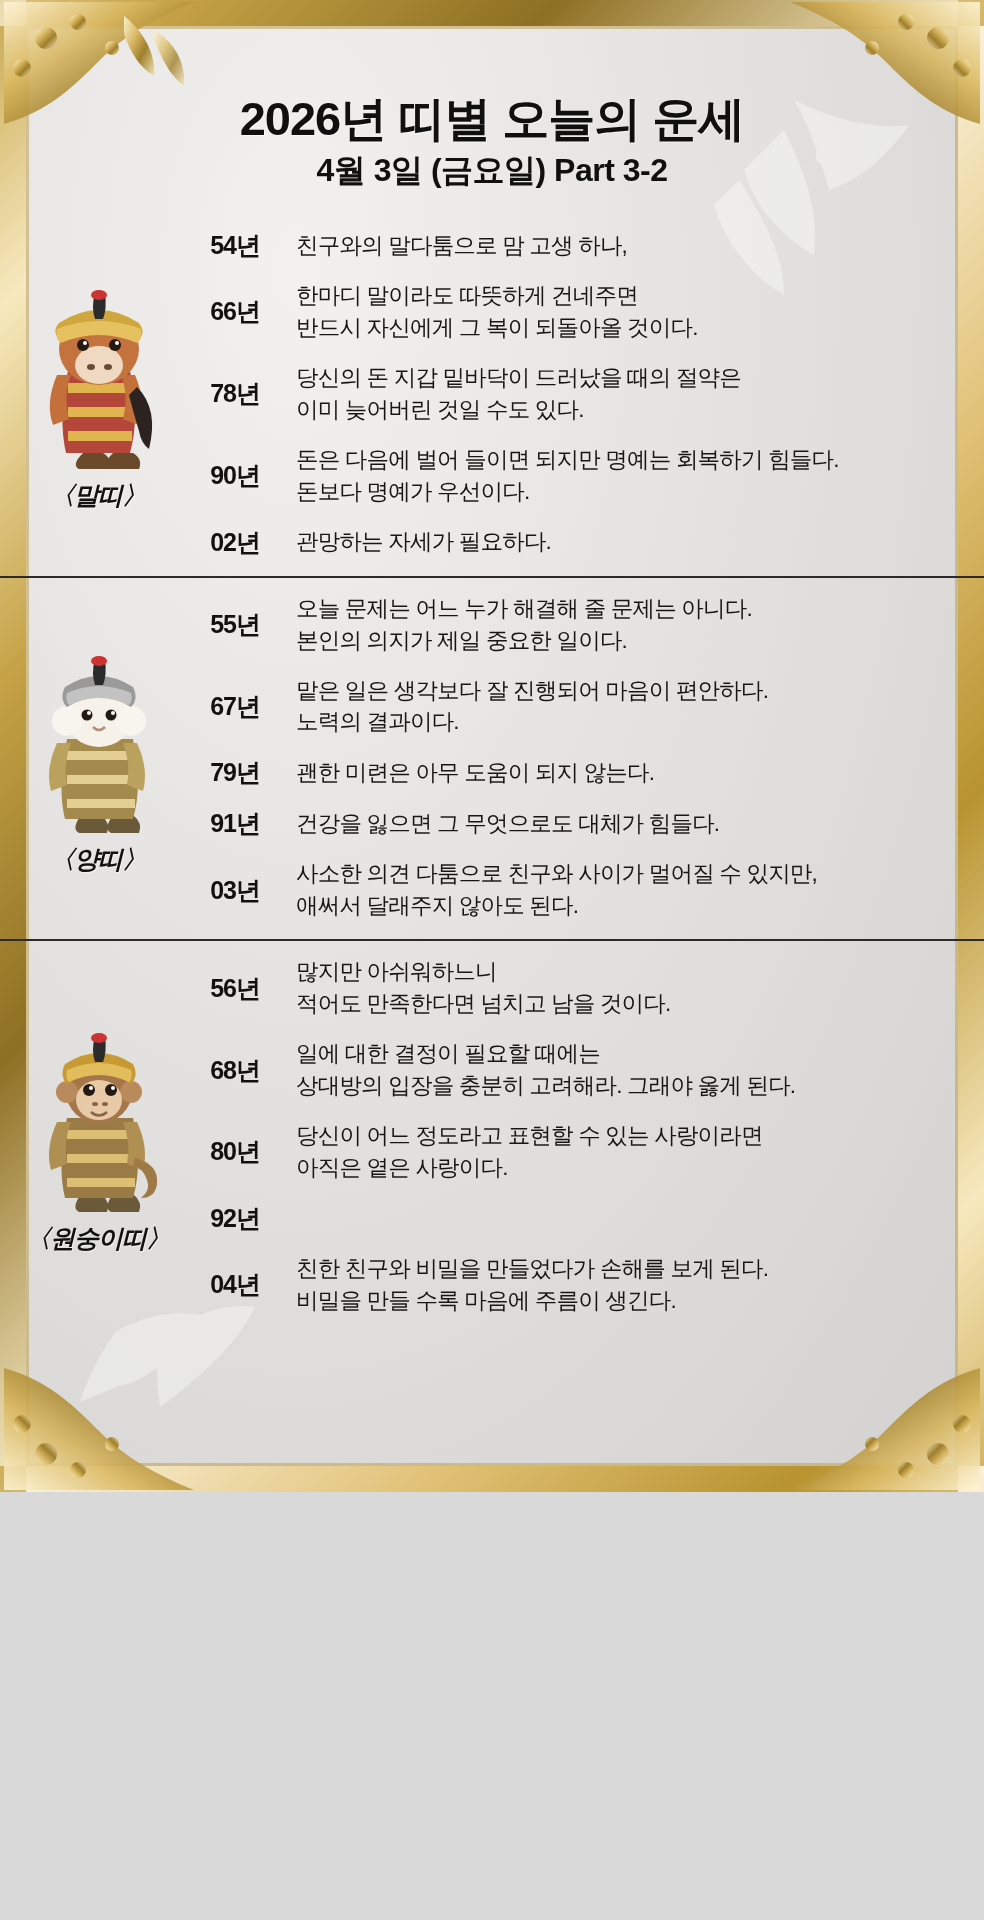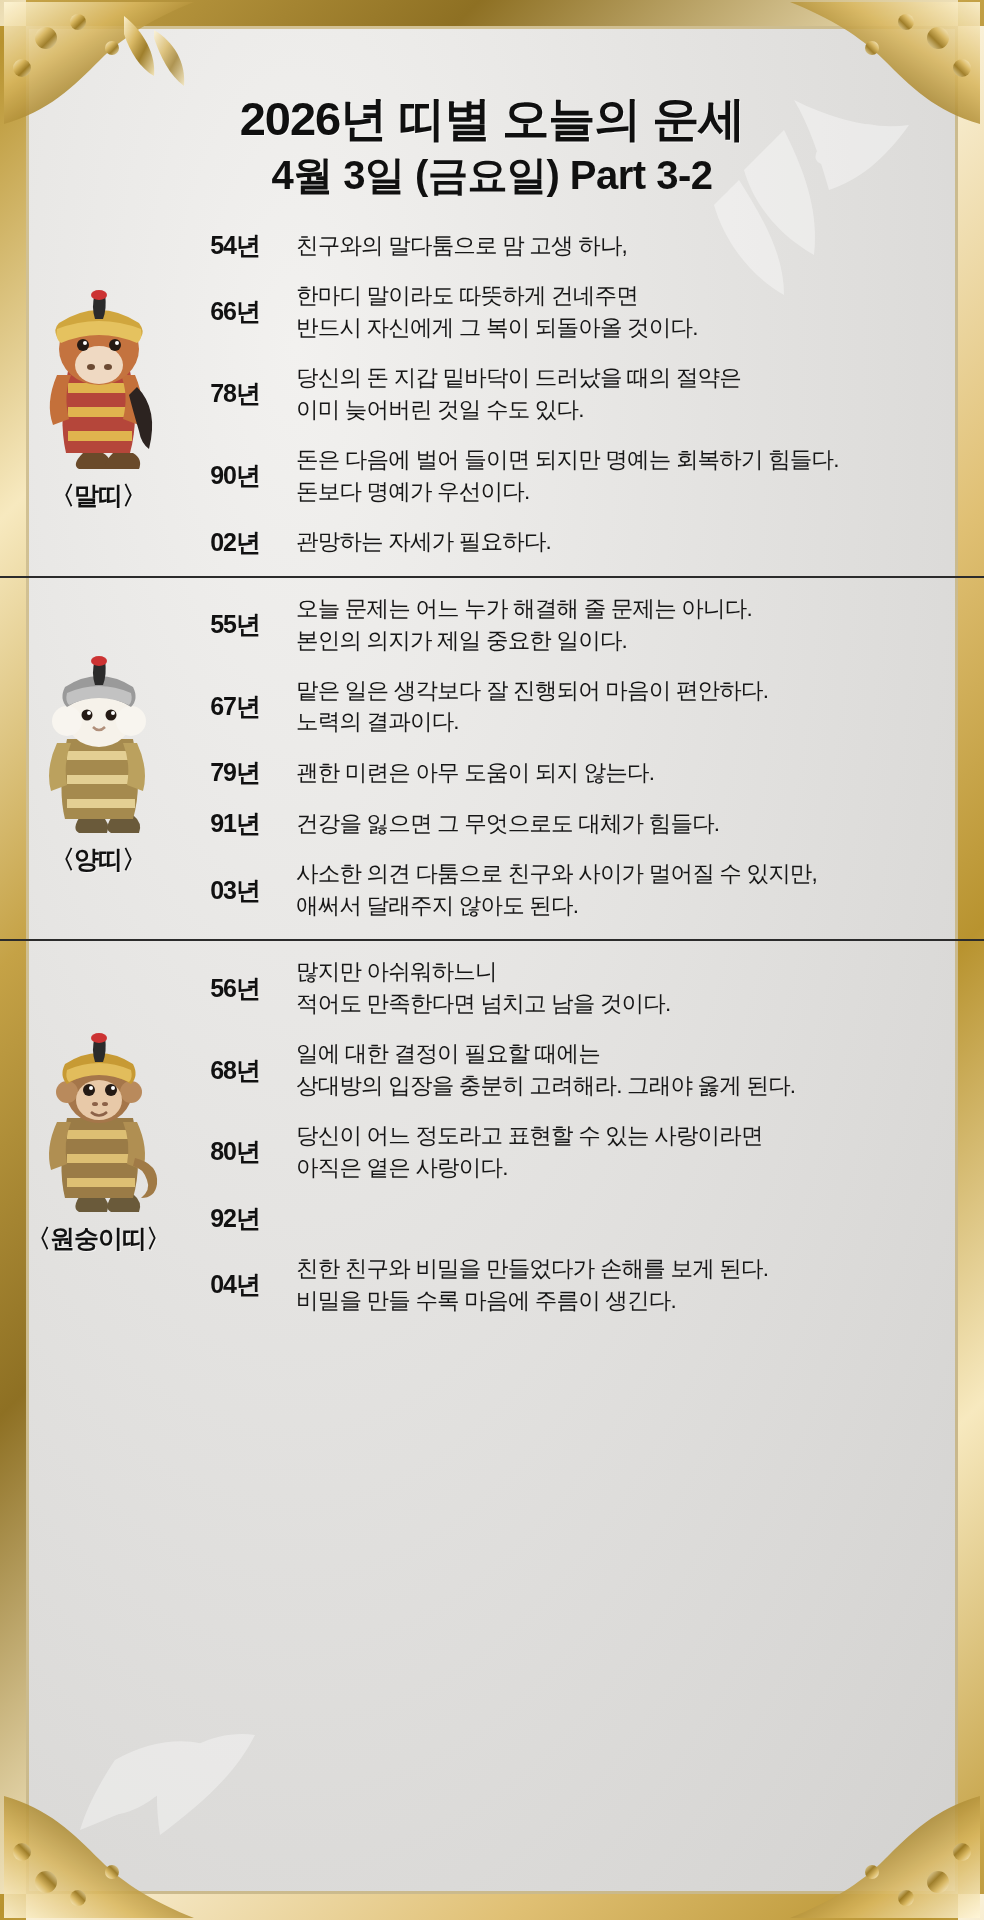--- a/index.html
+++ b/index.html
@@ -4,21 +4,21 @@
 <style>
   html,body{margin:0;padding:0;}
   body{
     width:984px;height:1920px;
     font-family:"Liberation Sans","DejaVu Sans",sans-serif;
     background:#d9d9d9;
     overflow:hidden;
   }
   .page{
     position:relative;
-    width:984px;height:1920px;
+    width:984px;height:1492px;
     background:
       radial-gradient(ellipse at 30% 18%, #f2f1ef 0%, #e3e2e0 45%, #d2d1cf 100%);
     overflow:hidden;
   }
   
   .frame-outer{
     position:absolute;inset:0;
     border:26px solid transparent;
     background:
       linear-gradient(135deg,#fbf3dc 0%,#e0c074 18%,#b8932f 33%,#f7e9bf 50%,#c5a246 66%,#8e7023 82%,#f3e6c0 100%);
@@ -49,32 +49,32 @@
   .header{
     position:absolute;left:0;right:0;top:92px;
     text-align:center;
   }
   .title-l1{
     font-size:47px;font-weight:bold;letter-spacing:-1px;color:#101010;
     line-height:1.16;
     text-shadow:1px 1px 0 rgba(255,255,255,.6);
   }
   .title-l2{
-    font-size:40px;font-weight:bold;letter-spacing:-.5px;color:#101010;
+    font-size:32px;font-weight:bold;letter-spacing:-.5px;color:#101010;
     line-height:1.2;margin-top:4px;
   }
 
   
   .sections{position:absolute;left:0;right:0;top:214px;}
   .section{position:relative;}
   .section + .section{border-top:2px solid #2b2b2b;}
   .sec-inner{display:flex;align-items:stretch;padding:6px 0 8px 0;}
   .mascot-col{
     width:196px;flex:0 0 196px;position:relative;
-    display:flex;flex-direction:column;align-items:center;justify-content:center;
+    display:flex;flex-direction:column;align-items:center;justify-content:center;font-style:italic;
   }
   .mascot{
     width:150px;height:190px;position:relative;margin-top:8px;
   }
   .sign-label{
     font-size:25px;font-weight:bold;color:#111;letter-spacing:-1px;
     margin-top:6px;white-space:nowrap;
     text-shadow:1px 1px 0 rgba(255,255,255,.55);
   }
   .entries{flex:1;display:flex;flex-direction:column;justify-content:flex-start;padding-right:18px;}

